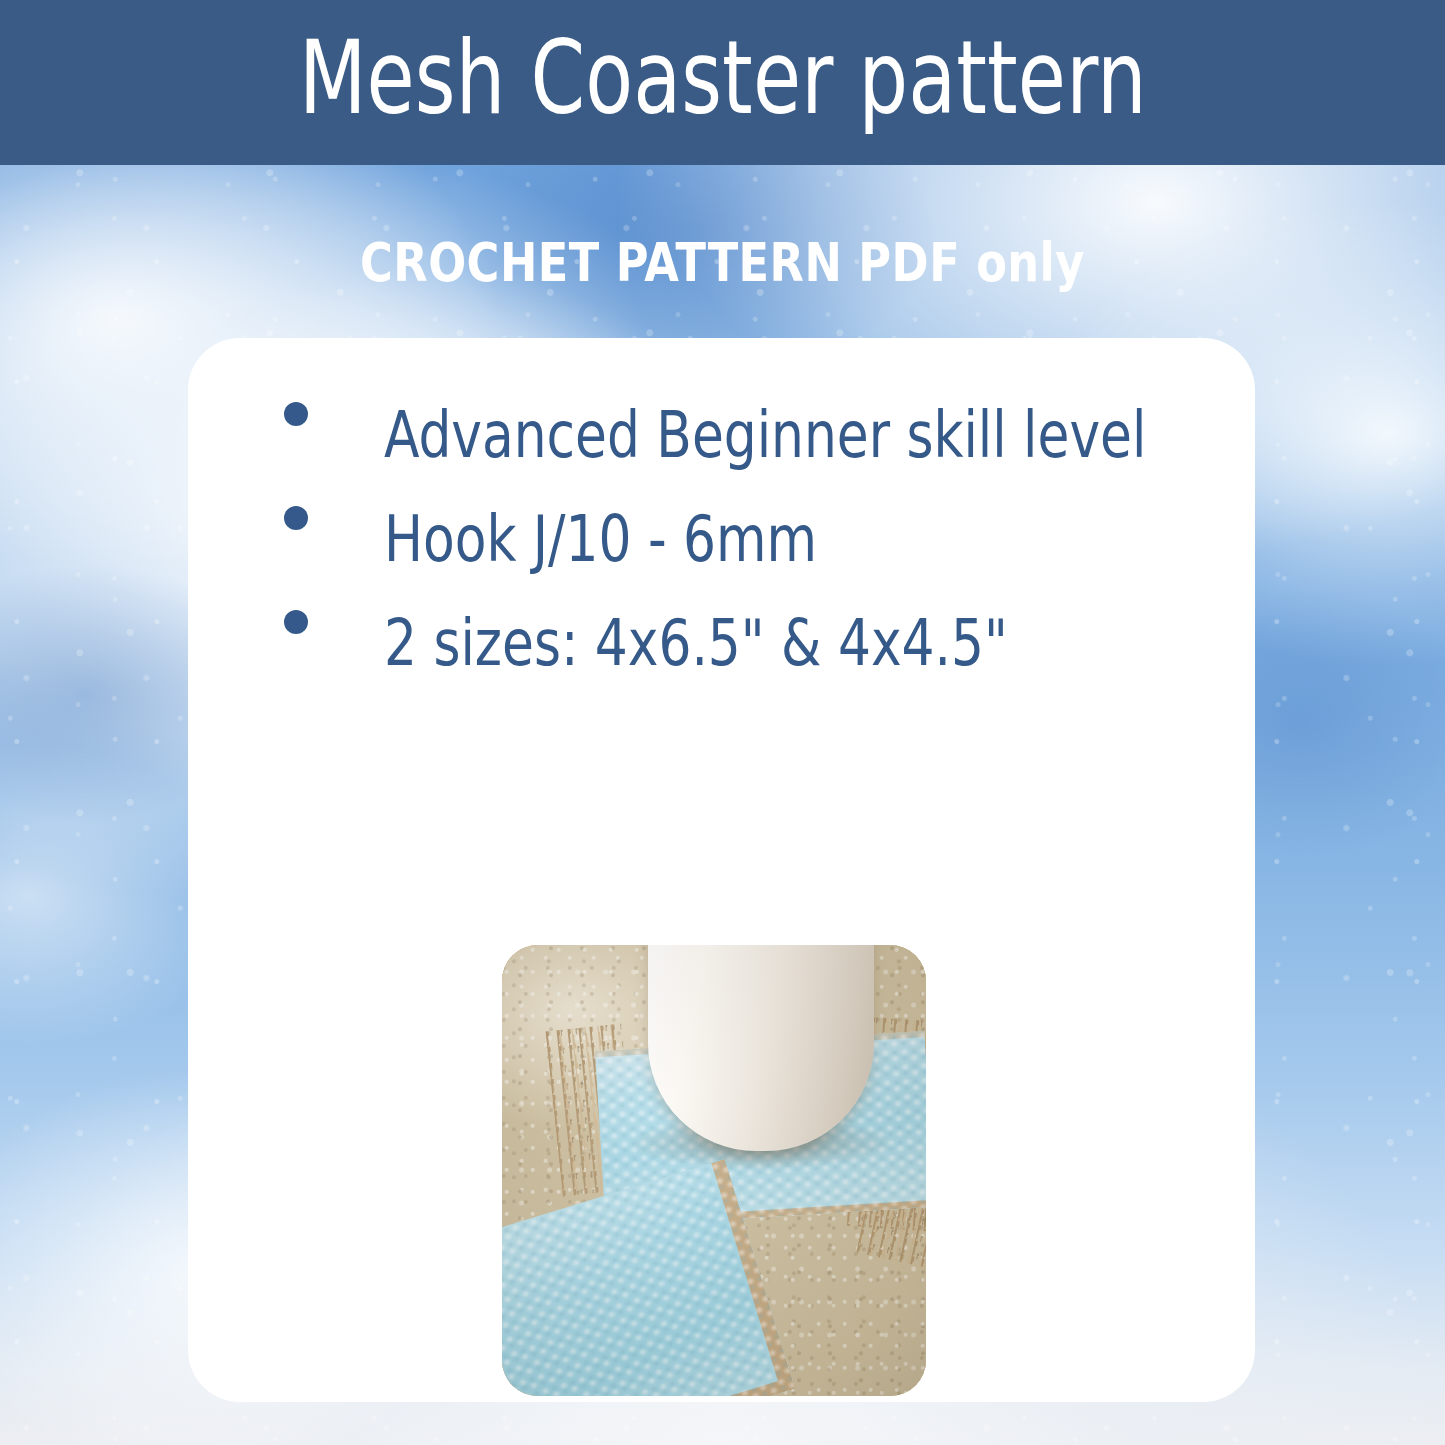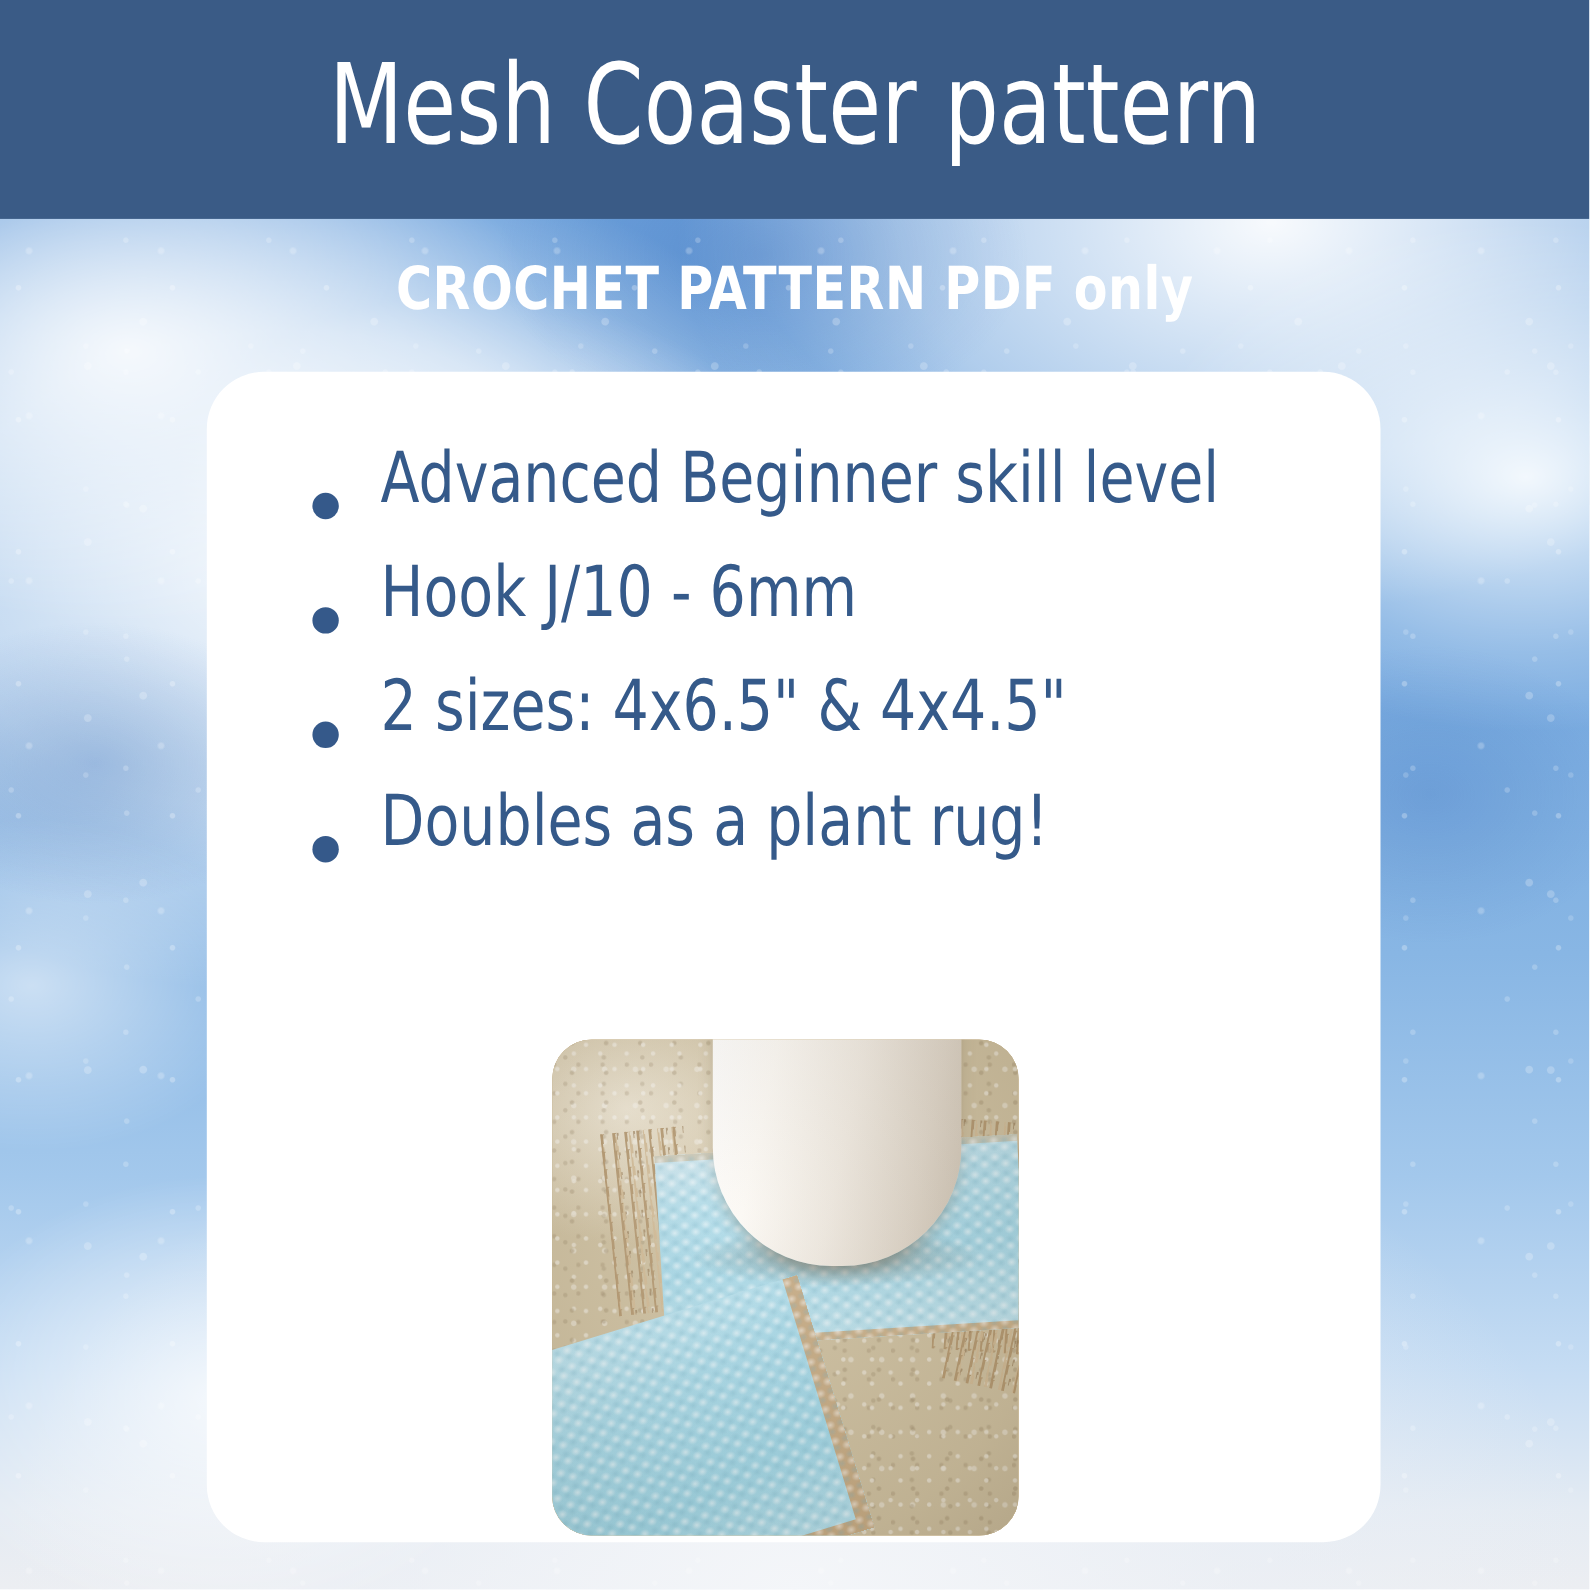--- a/index.html
+++ b/index.html
@@ -74,21 +74,21 @@
       radial-gradient(circle at 52% 42%, rgba(255,255,255,0.6) 0 2px, transparent 3px);
     background-size: 140px 120px, 190px 160px, 160px 140px, 120px 150px, 210px 170px, 130px 120px, 170px 190px, 150px 130px;
   }
 
   
   .header-band {
     position: absolute;
     left: 0;
     top: 0;
     width: 1445px;
-    height: 199px;
+    height: 165px;
     background: #3a5b86;
     display: flex;
     align-items: center;
     justify-content: center;
   }
   .header-title {
     color: #ffffff;
     font-size: 101px;
     font-weight: 400;
     letter-spacing: 0.2px;
@@ -132,23 +132,24 @@
     position: absolute;
     left: 96px;
     top: 62px;
     width: 920px;
     list-style: none;
     margin: 0;
     padding: 0;
   }
   .bullet-item {
     display: flex;
-    align-items: flex-end;
+    align-items: flex-start;
     margin-bottom: 32px;
     min-height: 72px;
+    gap: 38px;
   }
   .bullet-dot {
     flex: 0 0 auto;
     width: 24px;
     height: 24px;
     border-radius: 50%;
     background: #35598a;
     margin-right: 38px;
     margin-top: 2px;
   }
@@ -294,24 +295,20 @@
         <span class="bullet-text">Advanced Beginner skill level</span>
       </li>
       <li class="bullet-item">
         <span class="bullet-dot"></span>
         <span class="bullet-text">Hook J/10 - 6mm</span>
       </li>
       <li class="bullet-item">
         <span class="bullet-dot"></span>
         <span class="bullet-text">2 sizes: 4x6.5" &amp; 4x4.5"</span>
       </li>
-      <li class="bullet-item">
-        <span class="bullet-dot"></span>
-        <span class="bullet-text">Doubles as a plant rug!</span>
-      </li>
     </ul>
 
     <div class="photo">
       <div class="photo-inner ph-sand"></div>
       <div class="photo-inner ph-sand-grain"></div>
 
       <div class="fringe fringe-left"></div>
       <div class="fringe fringe-right"></div>
       <div class="fringe fringe-rt2"></div>
 

